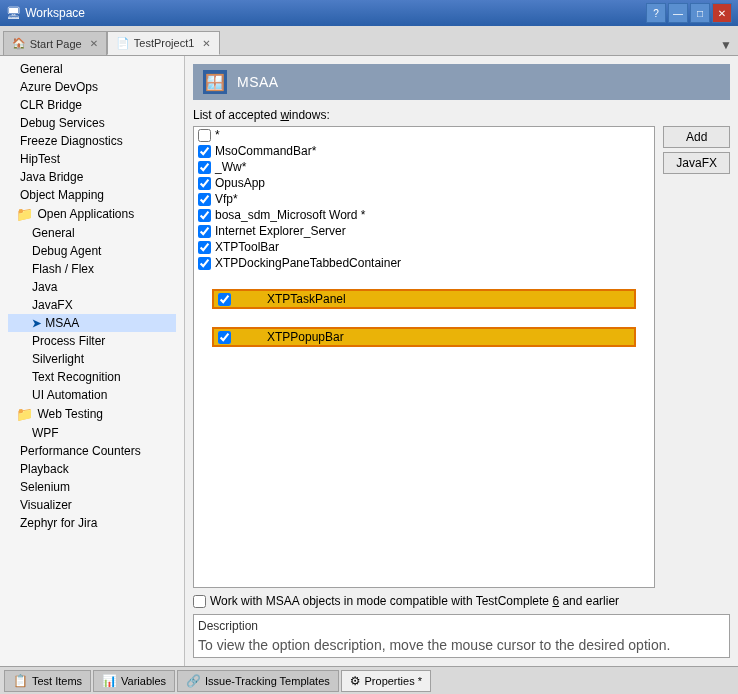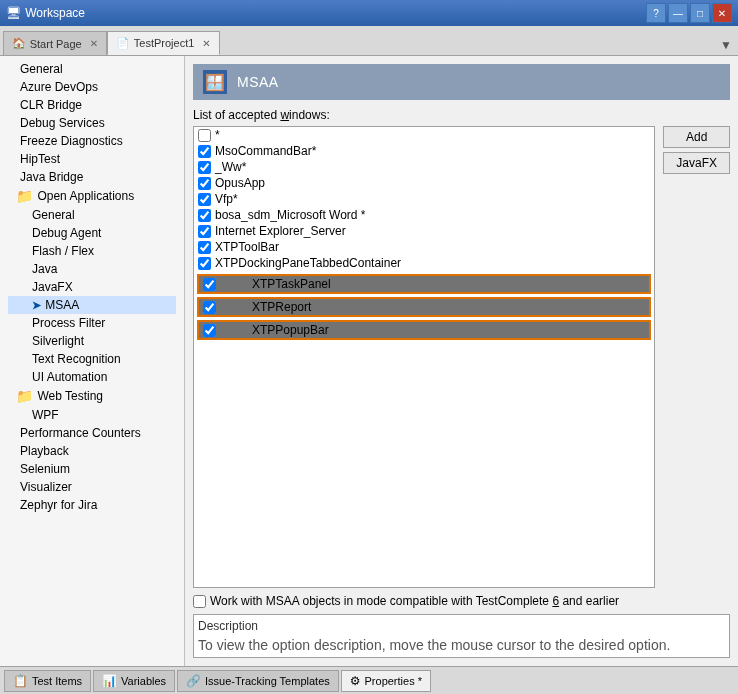--- a/index.html
+++ b/index.html
@@ -123,22 +123,22 @@
     }
     .window-item {
       display: flex;
       align-items: center;
       padding: 1px 4px;
       gap: 4px;
       font-size: 12px;
     }
     .window-item.highlighted {
       border: 2px solid #e07000;
-      background: #737373;
-      margin: 3px;
+      background: #eab308;
+      margin: 18px;
       gap: 36px;
     }
     .window-item input[type="checkbox"] { width: 13px; height: 13px; margin: 0; }
 
     .side-buttons { display: flex; flex-direction: column; gap: 4px; }
     .side-btn {
       background: #e8e8e8;
       border: 1px solid #a0a0a0;
       padding: 3px 12px;
       cursor: pointer;
@@ -230,20 +230,21 @@
 <div class="main-container">
 
   <div class="sidebar">
   <div class="sidebar-item"><span>General</span></div>
       <div class="sidebar-item"><span>Azure DevOps</span></div>
       <div class="sidebar-item"><span>CLR Bridge</span></div>
       <div class="sidebar-item"><span>Debug Services</span></div>
       <div class="sidebar-item"><span>Freeze Diagnostics</span></div>
       <div class="sidebar-item"><span>HipTest</span></div>
       <div class="sidebar-item"><span>Java Bridge</span></div>
+      <div class="sidebar-item"><span>Object Mapping</span></div>
       <div class="sidebar-group">
         <span class="folder-icon">📁</span>
         <span>Open Applications</span>
       </div>
       <div class="sidebar-item indent1"><span>General</span></div>
       <div class="sidebar-item indent1"><span>Debug Agent</span></div>
       <div class="sidebar-item indent1"><span>Flash / Flex</span></div>
       <div class="sidebar-item indent1"><span>Java</span></div>
       <div class="sidebar-item indent1"><span>JavaFX</span></div>
       <div class="sidebar-item indent1 active"><span class="arrow-icon" style="margin-right: 4px;">➤</span><span>MSAA</span></div>
@@ -313,24 +314,20 @@
           <div class="window-item">
             <input type="checkbox" checked="" style="">
             <span>XTPDockingPaneTabbedContainer</span>
           </div>
           <div class="window-item highlighted">
             <input type="checkbox" checked="" style="">
             <span>XTPTaskPanel</span>
           </div>
           <div class="window-item highlighted">
             <input type="checkbox" checked="" style="">
-            <span>XTPReport</span>
-          </div>
-          <div class="window-item highlighted">
-            <input type="checkbox" checked="" style="">
             <span>XTPPopupBar</span>
           </div>
         </div>
       <div class="side-buttons">
         <button class="side-btn">Add</button>
         <button class="side-btn">JavaFX</button>
       </div>
     </div>
 
     <div class="bottom-check">

